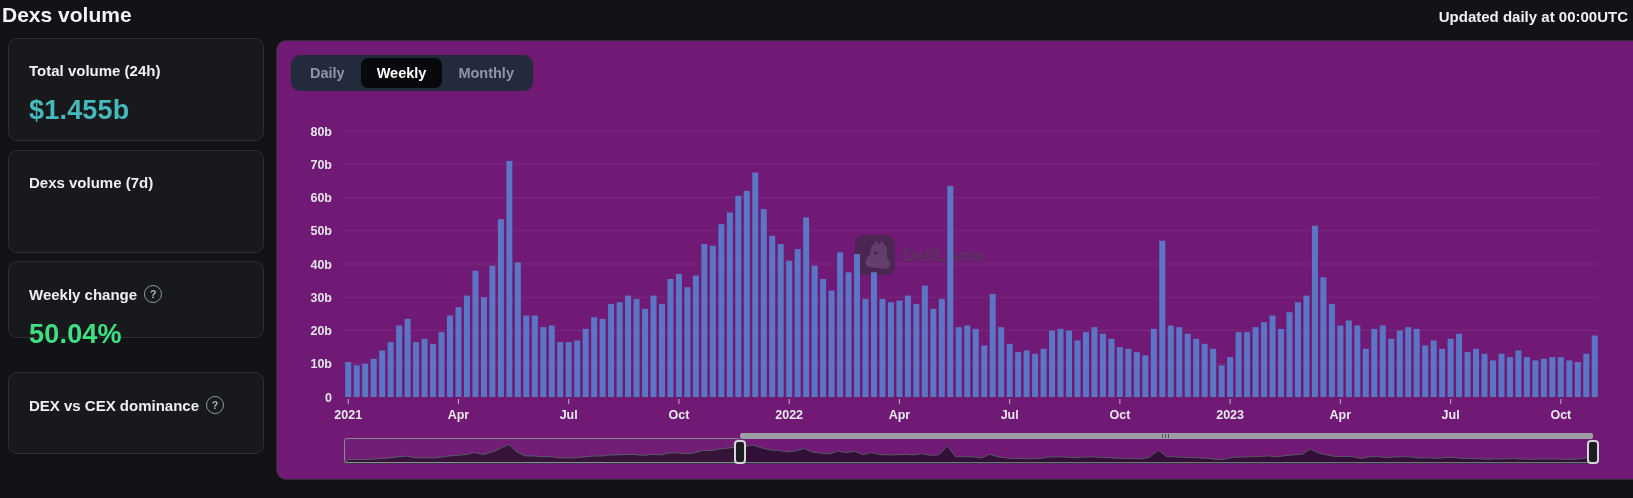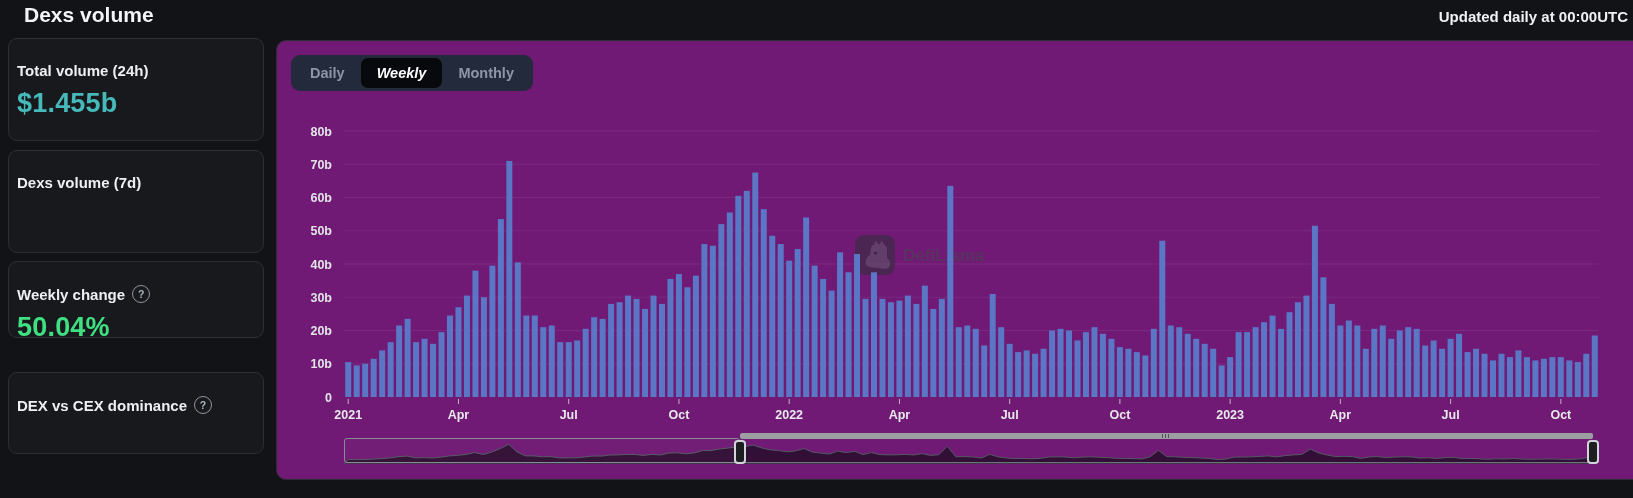--- a/index.html
+++ b/index.html
@@ -1,38 +1,38 @@
 <!DOCTYPE html>
 <html><head>
 <meta charset="utf-8">
 <style>
   html,body{margin:0;padding:0;background:#121317;}
   body{width:1633px;height:498px;position:relative;overflow:hidden;
        font-family:"Liberation Sans",sans-serif;color:#eceef0;}
 
-  .page-title{position:absolute;left:24px;top:3px;font-size:21px;font-weight:700;color:#f3f4f6;}
+  .page-title{position:absolute;left:2px;top:3px;font-size:21px;font-weight:700;color:#f3f4f6;}
   .updated-note{position:absolute;right:5px;top:8px;font-size:15px;font-weight:700;color:#eff0f2;padding-left:28px;}
 
   .card{position:absolute;left:8px;width:256px;background:#17191d;border:1px solid #2b2e35;
-        border-radius:9px;box-sizing:border-box;padding:14px 8px;}
+        border-radius:9px;box-sizing:border-box;padding:14px 20px;}
   .card1{top:38px;height:103px}.card2{top:150px;height:103px}
   .card3{top:261px;height:77px}.card4{top:372px;height:82px}
   .card-label{font-size:15px;font-weight:700;color:#edeff1;margin-top:9px;display:flex;align-items:center;gap:7px;}
-  .card-value{font-size:27px;font-weight:700;margin-top:9px;letter-spacing:.2px;}
+  .card-value{font-size:27px;font-weight:700;margin-top:16px;letter-spacing:.2px;}
   .help-icon{width:16px;height:16px;border:1.5px solid #8f959e;border-radius:50%;display:inline-flex;
              align-items:center;justify-content:center;font-size:10.5px;font-weight:700;color:#aeb4bc;cursor:pointer;}
 
   .main-panel{position:absolute;left:276px;top:40px;width:1543px;height:440px;background:#701a75;
               border:1px solid #2b2e35;border-radius:10px;box-sizing:border-box;}
 
   .tab-group{position:absolute;left:14px;top:14px;display:inline-flex;background:#232a3b;
              border-radius:9px;padding:3px;}
   .tab{padding:7px 16px;font-size:14.5px;font-weight:600;color:#8d95a7;border-radius:7px;
        cursor:pointer;border:none;background:transparent;font-family:inherit;}
-  .tab.active{background:#07090d;color:#ffffff;font-weight:700;font-style:italic;}
+  .tab.active{background:#07090d;color:#ffffff;font-weight:700;}
 
   .chart-wrap{position:absolute;left:12px;top:78px;width:1328px;height:312px;}
 
   .brush{position:absolute;left:67px;top:392px;width:1249px;height:34px;}
   .brush svg.shadow{position:absolute;left:0;top:5px;width:100%;height:26px;}
   .brush .left-track{position:absolute;left:0;top:5px;height:25px;box-sizing:border-box;
         border:1px solid #868c96;border-radius:3px;background:rgba(255,255,255,0.02);cursor:pointer;}
   .brush .right-track{position:absolute;top:5px;height:25px;box-sizing:border-box;
         border-bottom:1px solid #6f747c;cursor:grab;}
   .brush .move-bar{position:absolute;top:0;height:6px;background:#9c9ea2;border-radius:2px;cursor:grab;}

